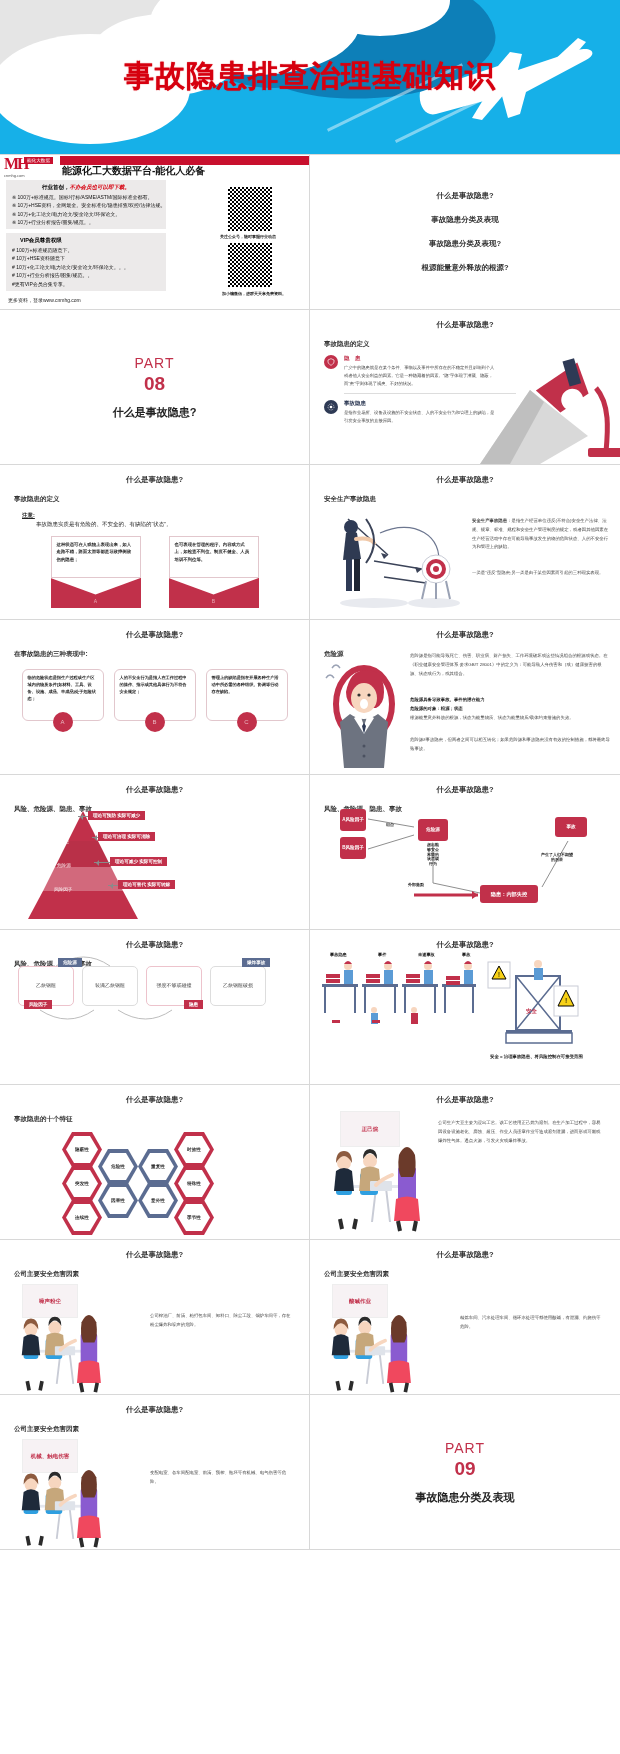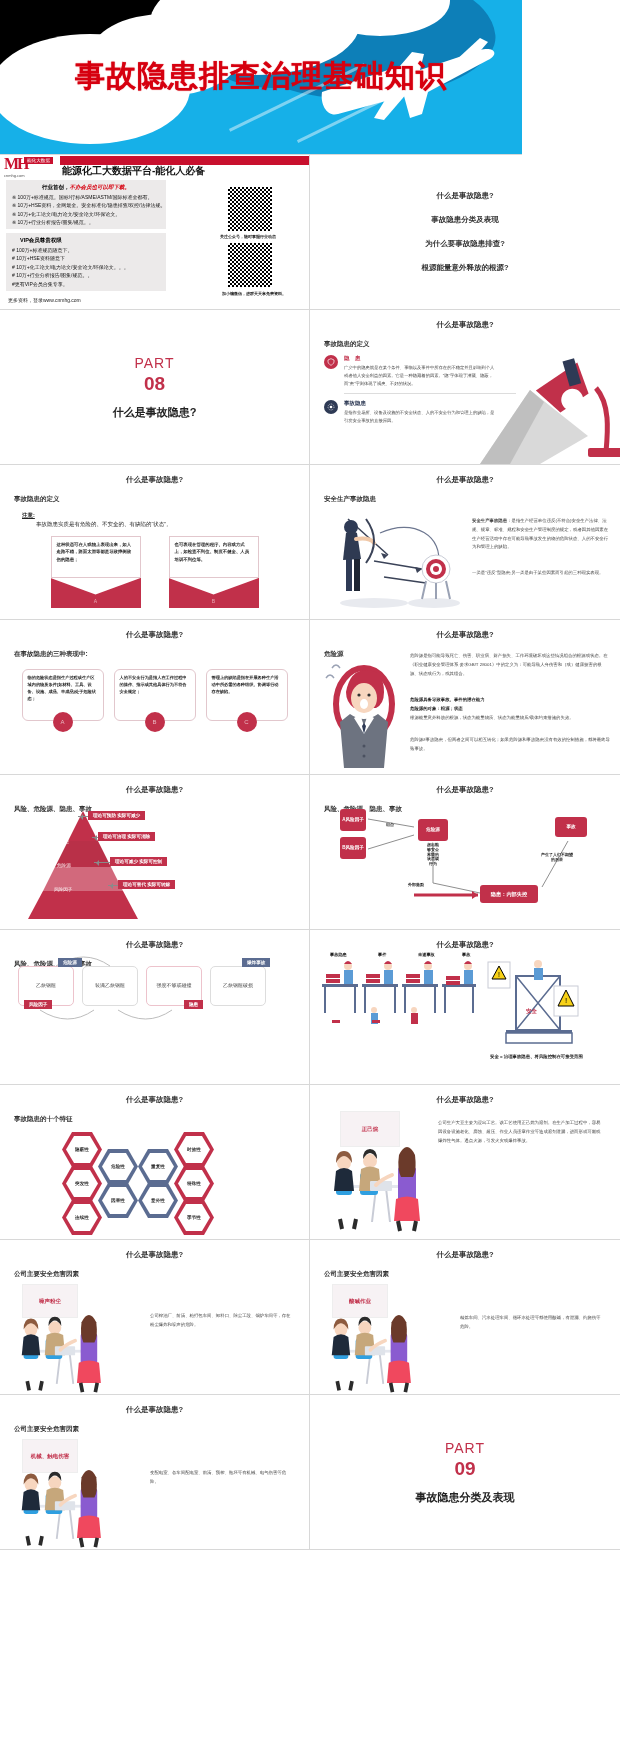--- a/index.html
+++ b/index.html
@@ -8,22 +8,22 @@
     width:620px; height:1754px;
     font-family:"Liberation Sans","DejaVu Sans",sans-serif;
     color:#222;
     overflow:hidden;
     position:relative;
   }
   .deck { width:620px; }
 
   
   .cover {
-    position:relative; width:522px; height:155px;
-    background:#000000; overflow:hidden;
+    position:relative; width:620px; height:155px;
+    background:#e5e5e5; overflow:hidden;
     border-bottom:1px solid #d8d8d8;
   }
   .cover .sky {
     position:absolute; inset:0;
     background:#16b0e8;
     clip-path: polygon(0 100%, 0 48%, 6% 44%, 13% 46%, 18% 36%, 24% 33%, 28% 22%, 34% 16%, 42% 12%, 48% 4%, 56% 0, 100% 0, 100% 100%);
   }
   .cover .cloud-dark {
     position:absolute; left:255px; top:-22px; width:240px; height:120px;
     background:#0d7fb8; border-radius:50% 50% 46% 54%/60% 58% 42% 40%;
@@ -263,21 +263,21 @@
       <div class="qr" style="left:228px;top:88px;width:44px;height:44px;"></div>
       <div class="qr-cap" style="left:222px;top:136px;">加小编微信，进群天天享免费资料。</div>
 
       <div class="promo-foot">更多资料，登录www.cnmhg.com</div>
     </div>
 
     <div class="slide">
       <div class="toc">
         <div>什么是事故隐患?</div>
         <div>事故隐患分类及表现</div>
-        <div>为什么要事故隐患排查?</div>
+        <div>事故隐患分类及表现?</div>
         <div>根源能量意外释放的根源?</div>
       </div>
     </div>
 
     <div class="slide">
       <div class="part">
         <div class="p1">PART</div>
         <div class="p2">08</div>
         <div class="p3">什么是事故隐患?</div>
       </div>

